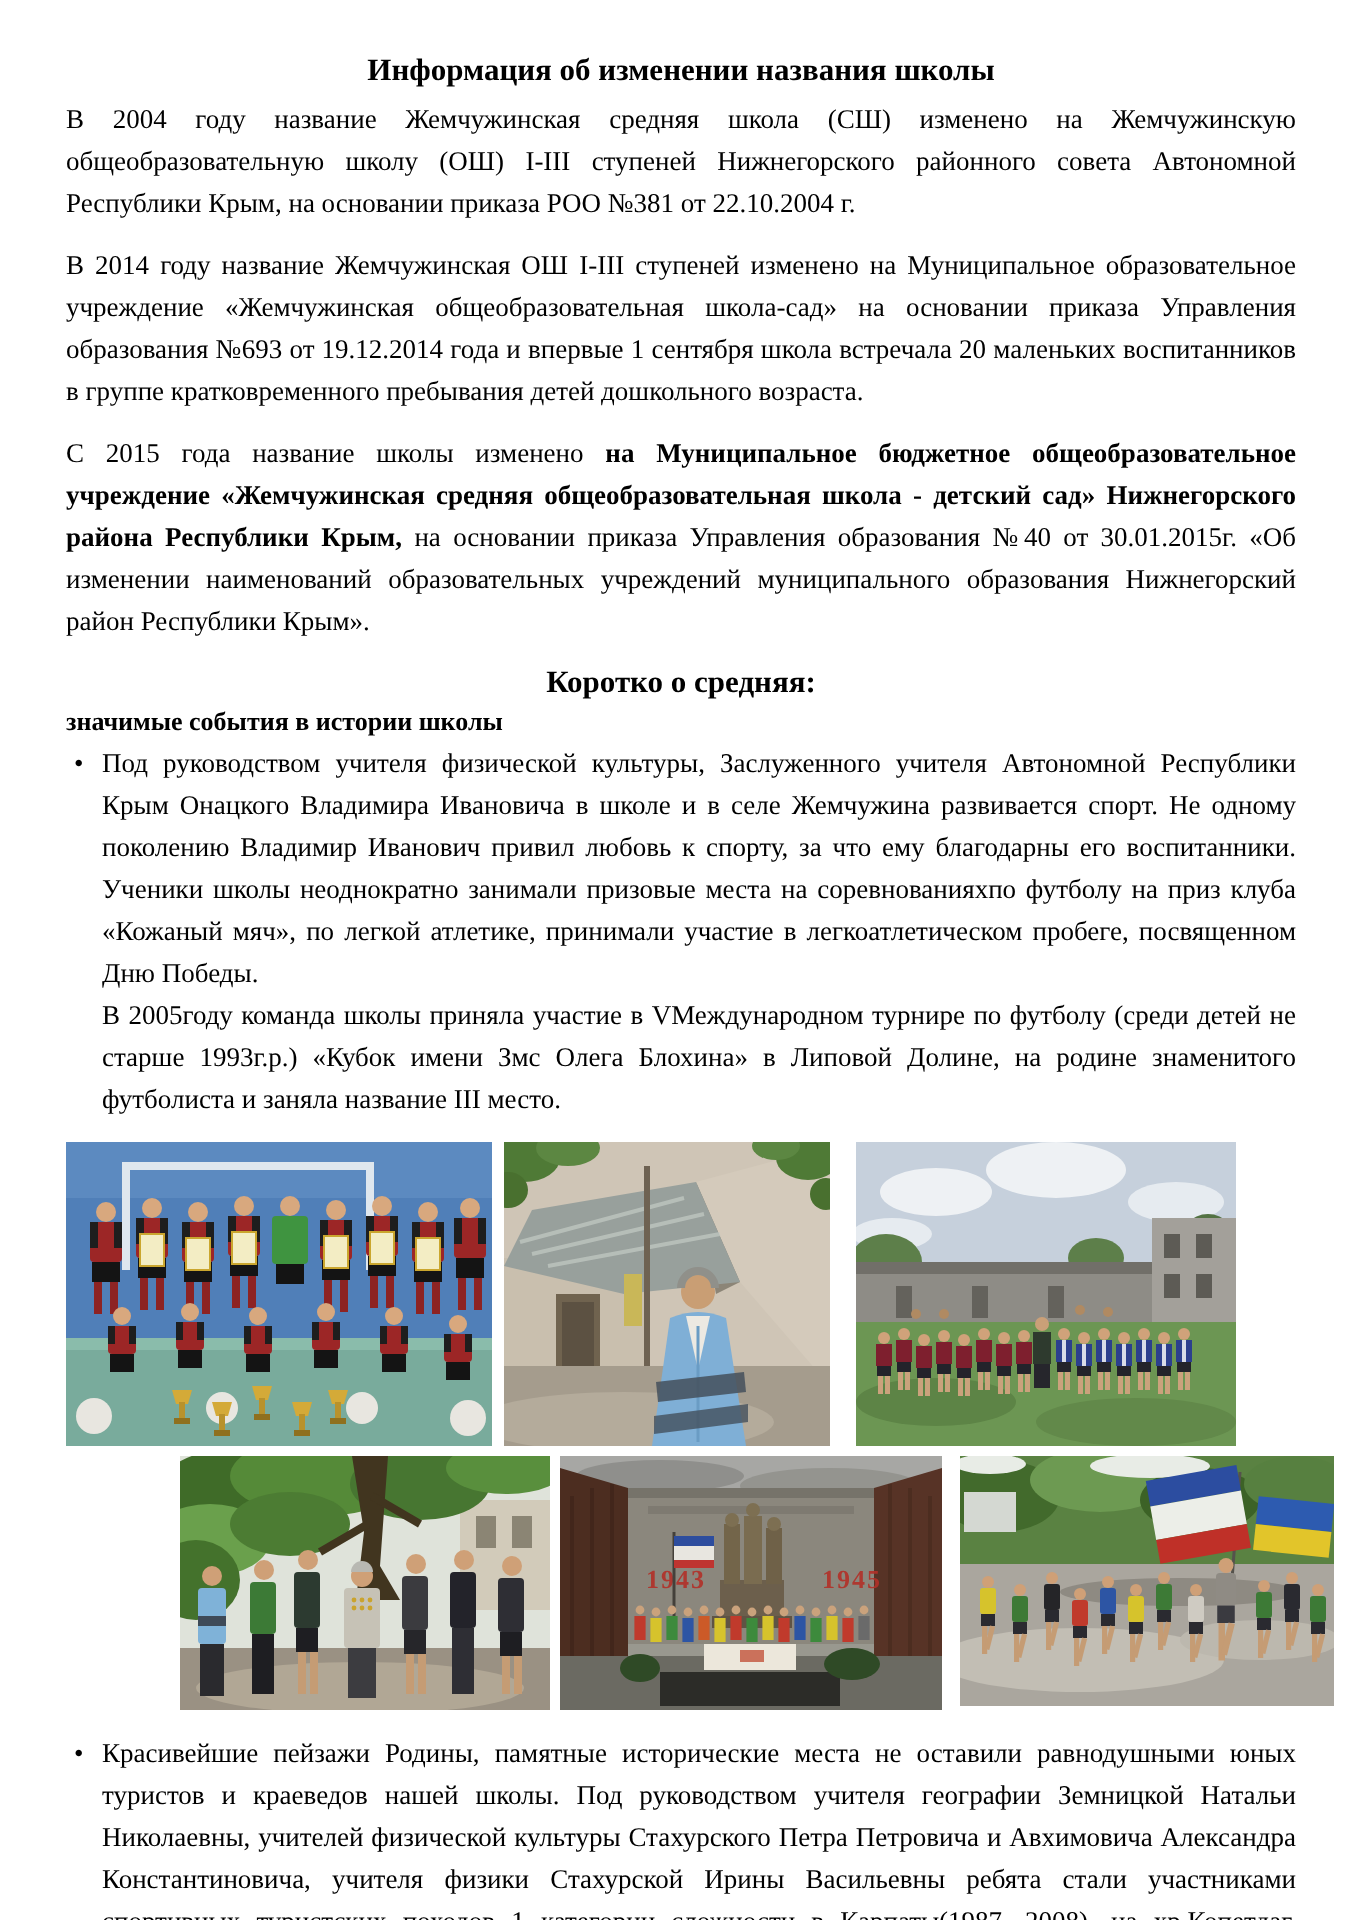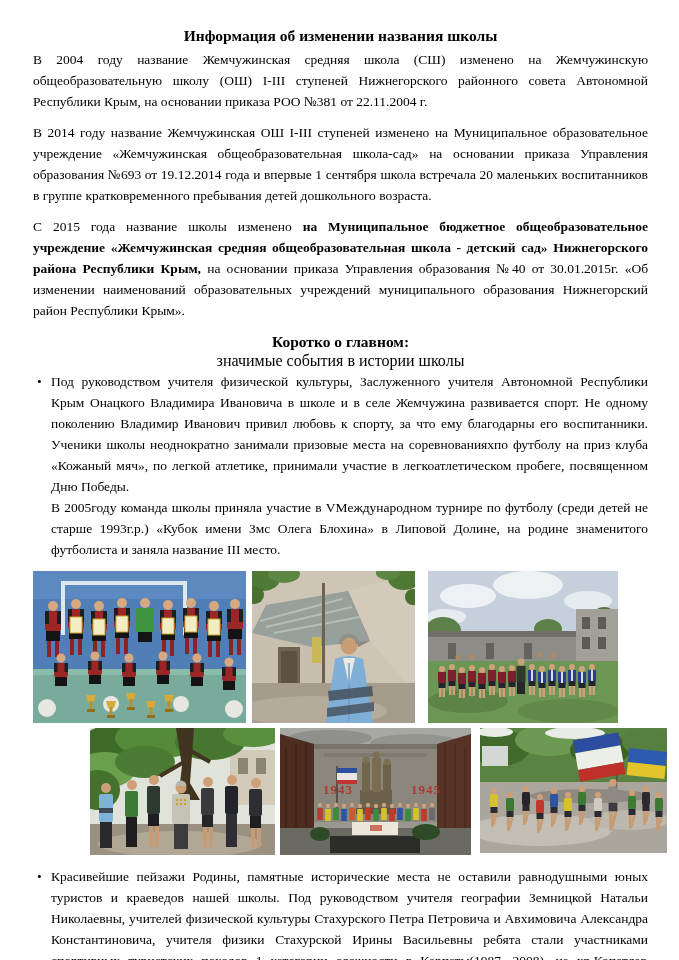--- a/index.html
+++ b/index.html
@@ -3,47 +3,47 @@
 <meta charset="utf-8">
 <style>
   html,body{margin:0;padding:0;background:#ffffff;}
   body{width:679px;height:960px;overflow:hidden;
        font-family:"Liberation Serif","DejaVu Serif",serif;color:#000;}
   .page{width:679px;height:792px;box-sizing:border-box;padding:26px 31px 0 33px;}
   .doc-title{text-align:center;font-weight:bold;font-size:15.5px;line-height:20px;margin:0 0 3px 0;}
   p.body-par{font-size:13.5px;line-height:21px;text-align:justify;margin:0 0 10px 0;}
   .b{font-weight:bold;}
   .sec-heading{text-align:center;font-weight:bold;font-size:15.5px;line-height:21px;margin:4px 0 0 0;}
-  .sec-subheading{text-align:center;font-weight:normal;font-size:16px;line-height:18px;margin:0 0 1px 0;}
+  .sec-subheading{font-weight:bold;font-size:13px;line-height:18px;margin:0 0 1px 0;}
   .bullet{position:relative;padding-left:18px;}
   .bullet .dot{position:absolute;left:4px;top:0;font-size:13.5px;line-height:21px;}
   .bullet p.body-par{margin:0;}
   .photo-row{display:flex;align-items:flex-start;}
   .row1{margin-top:11px;}
   .row2{margin-top:5px;margin-left:17px;padding-left:40px;}
   svg.ph{display:block;flex:0 0 auto;}
   .g1{margin-left:6px;} .g2{margin-left:13px;}
   .g3{margin-left:5px;} .g4{margin-left:9px;}
   .tour{margin-top:11px;}
   .yr{fill:#b23028;font-family:"Liberation Serif",serif;font-weight:bold;font-size:13px;letter-spacing:1px;opacity:.9;}
 </style>
 </head>
 <body>
 
 <div class="page">
 
   <h1 class="doc-title">Информация об изменении названия школы</h1>
 
-  <p class="body-par">В 2004 году название Жемчужинская средняя школа (СШ) изменено на Жемчужинскую общеобразовательную школу (ОШ) I-III ступеней Нижнегорского районного совета Автономной Республики Крым, на основании приказа РОО №381 от 22.11.2004 г.</p>
+  <p class="body-par">В 2004 году название Жемчужинская средняя школа (СШ) изменено на Жемчужинскую общеобразовательную школу (ОШ) I-III ступеней Нижнегорского районного совета Автономной Республики Крым, на основании приказа РОО №381 от 22.10.2004 г.</p>
 
   <p class="body-par">В 2014 году название Жемчужинская ОШ I-III ступеней изменено на Муниципальное образовательное учреждение «Жемчужинская общеобразовательная школа-сад» на основании приказа Управления образования №693 от 19.12.2014 года и впервые 1 сентября школа встречала 20 маленьких воспитанников в группе кратковременного пребывания детей дошкольного возраста.</p>
 
   <p class="body-par"><span>С 2015 года название школы изменено </span><span class="b">на Муниципальное бюджетное общеобразовательное учреждение «Жемчужинская средняя общеобразовательная школа - детский сад» Нижнегорского района Республики Крым,</span><span> на основании приказа Управления образования №40 от 30.01.2015г. «Об изменении наименований образовательных учреждений муниципального образования Нижнегорский район Республики Крым».</span></p>
 
-  <h2 class="sec-heading">Коротко о главном:</h2>
+  <h2 class="sec-heading">Коротко о средняя:</h2>
   <h3 class="sec-subheading">значимые события в истории школы</h3>
 
   <div class="bullet">
     <span class="dot">•</span>
     <p class="body-par">Под руководством учителя физической культуры, Заслуженного учителя Автономной Республики Крым Онацкого Владимира Ивановича в школе и в селе Жемчужина развивается спорт. Не одному поколению Владимир Иванович привил любовь к спорту, за что ему благодарны его воспитанники. Ученики школы неоднократно занимали призовые места на соревнованияхпо футболу на приз клуба «Кожаный мяч», по легкой атлетике, принимали участие в легкоатлетическом пробеге, посвященном Дню Победы.</p>
     <p class="body-par">В 2005году команда школы приняла участие в VМеждународном турнире по футболу (среди детей не старше 1993г.р.) «Кубок имени Змс Олега Блохина» в Липовой Долине, на родине знаменитого футболиста и заняла название III место.</p>
   </div>
 
   <div class="photo-row row1">
 

